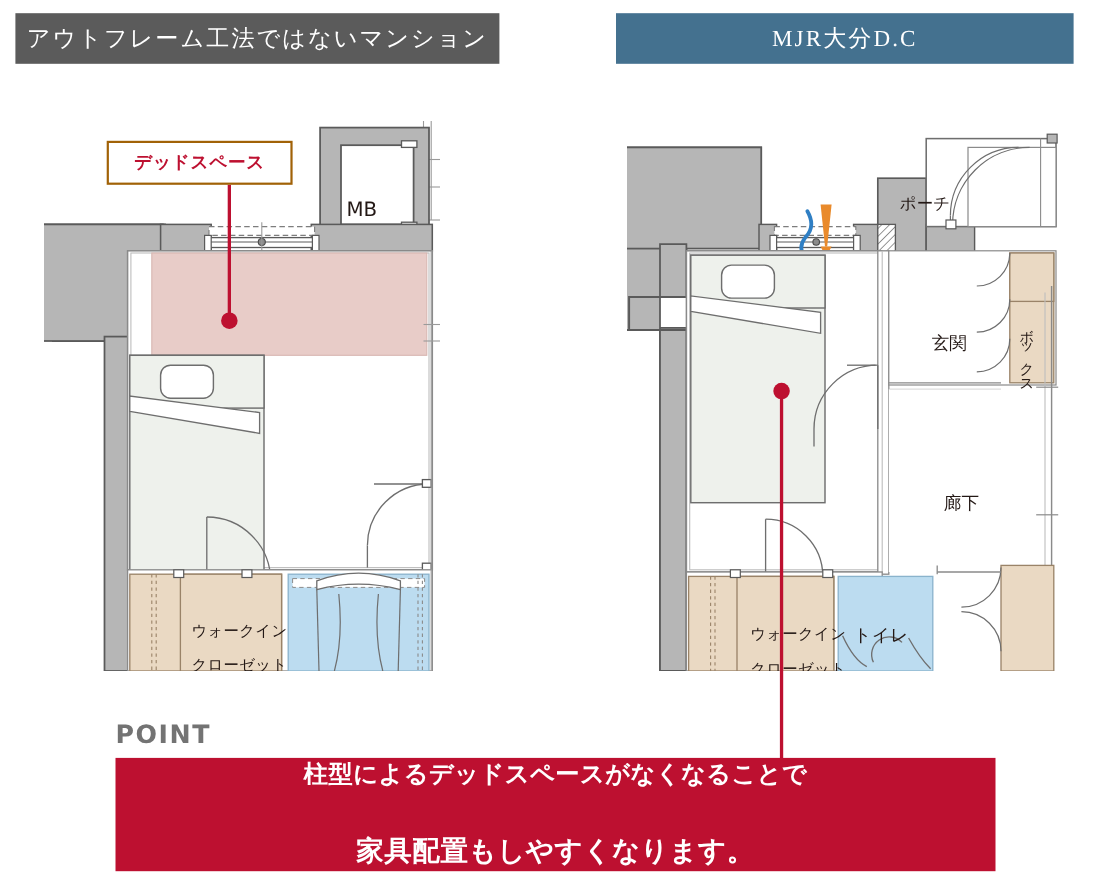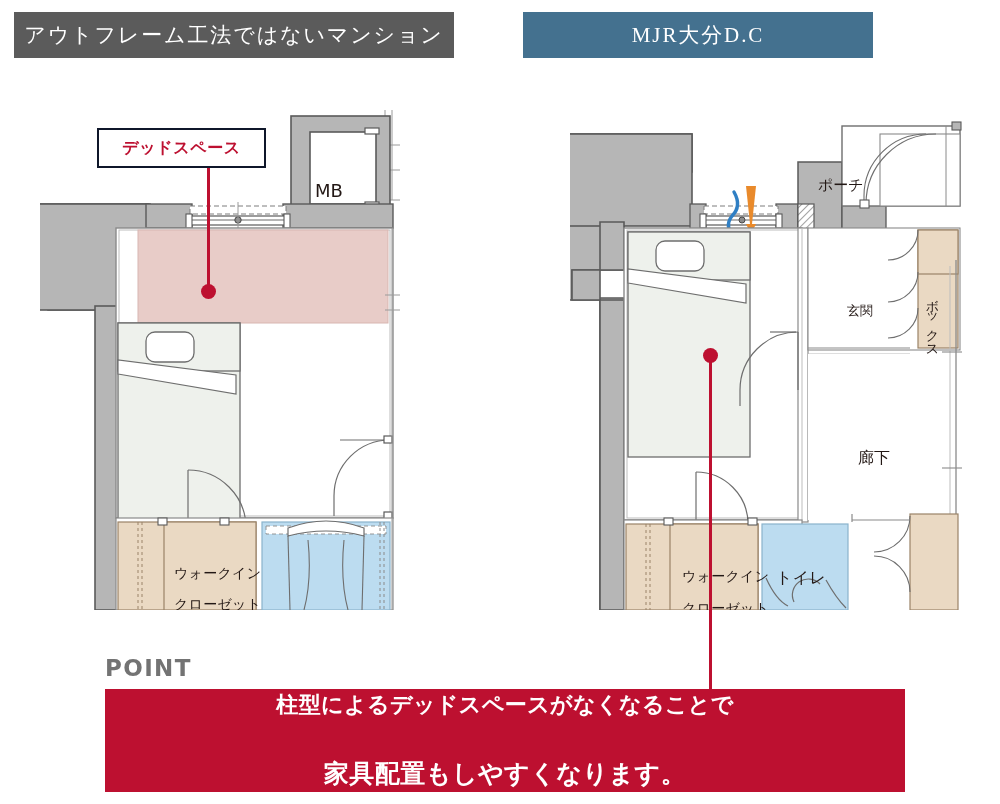--- a/index.html
+++ b/index.html
@@ -12,32 +12,32 @@
   
   .hdr{
     position:absolute;top:12px;height:46px;
     display:flex;align-items:center;justify-content:center;
     color:#ffffff;letter-spacing:.09em;
     font-family:"Liberation Serif","DejaVu Serif",serif;
     font-size:21px;
     text-align:right;
   }
   #hdr-left{left:14px;width:440px;background:#5b5b5b;}
-  #hdr-right{left:523px;width:350px;background:#44718f;}
+  #hdr-right{left:560px;width:416px;background:#44718f;}
 
   
   .plan{position:absolute;top:110px;height:500px;overflow:hidden;background:#ffffff;}
   #plan-left{left:40px;width:360px;}
   #plan-right{left:570px;width:400px;}
   .plan svg{display:block;}
 
   
   #deadspace-callout{
     position:absolute;left:97px;top:128px;width:165px;height:36px;
-    border:2px solid #0f172a;background:#ffffff;
+    border:2px solid #a16207;background:#ffffff;
     display:flex;align-items:center;justify-content:center;
     color:#bd1030;font-size:16px;font-weight:bold;letter-spacing:.04em;
     font-family:"DejaVu Sans",sans-serif;
     z-index:6;
   }
   #deadspace-leader{
     position:absolute;left:207px;top:164px;width:3px;height:128px;
     background:#bd1030;z-index:5;
   }
   #deadspace-dot{
@@ -307,21 +307,21 @@
       <g fill="none" stroke="#6e6e6e" stroke-width="1.1">
         <path d="M 340 406 A 36 36 0 0 1 304 442"></path>
         <path d="M 304 446 A 36 36 0 0 1 340 482"></path>
       </g>
       <line x1="282" y1="410" x2="340" y2="410" stroke="#8a8a8a" stroke-width="1.2"></line>
       <line x1="282" y1="404" x2="282" y2="412" stroke="#8a8a8a" stroke-width="1.2"></line>
     </g>
   </svg>
 
   <div class="plabel" style="left:248px;top:38px;font-size:15px;">ポーチ</div>
-  <div class="plabel" style="left:277px;top:164px;font-size:13px;">玄関</div>
+  <div class="plabel" style="left:277px;top:164px;font-size:16px;">玄関</div>
   <div class="plabel" style="left:353px;top:152px;font-size:13px;writing-mode:vertical-rl;text-orientation:upright;letter-spacing:.02em;">ボックス</div>
   <div class="plabel" style="left:288px;top:310px;font-size:16px;">廊下</div>
   <div class="plabel" style="left:112px;top:430px;font-size:14px;letter-spacing:.02em;">ウォークイン</div>
   <div class="plabel" style="left:112px;top:462px;font-size:14px;letter-spacing:.02em;">クローゼット</div>
   <div class="plabel" style="left:206px;top:430px;font-size:16px;letter-spacing:.02em;">トイレ</div>
 </div>
 
 <div id="deadspace-leader"></div>
 <div id="deadspace-dot"></div>
 <div id="deadspace-callout">

